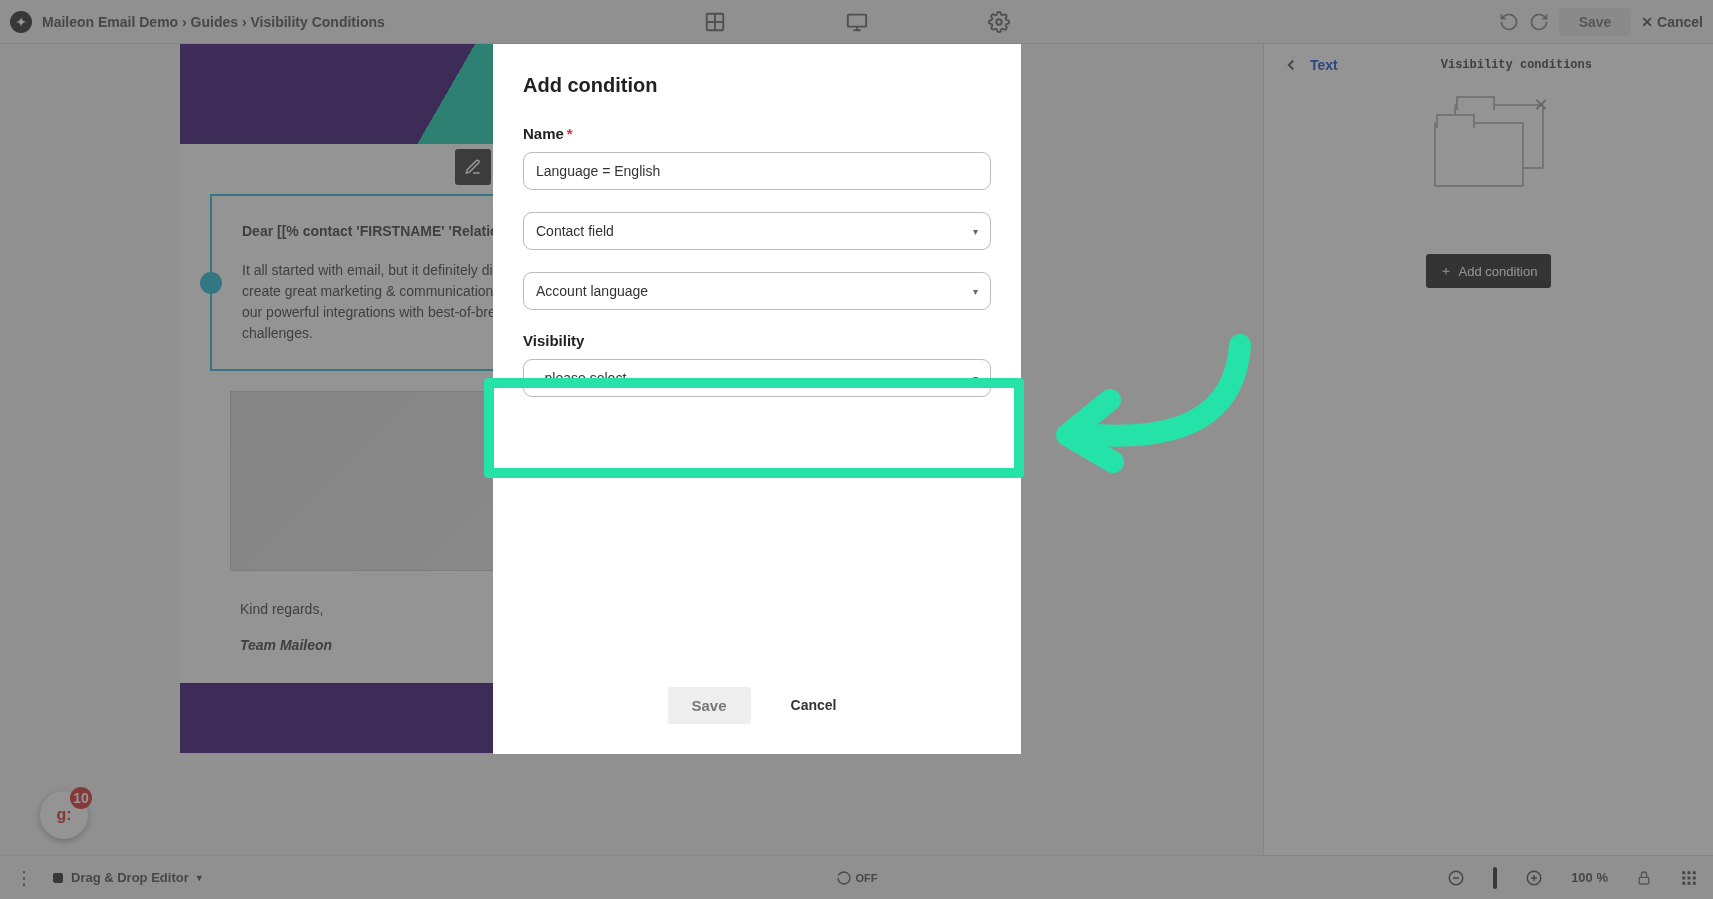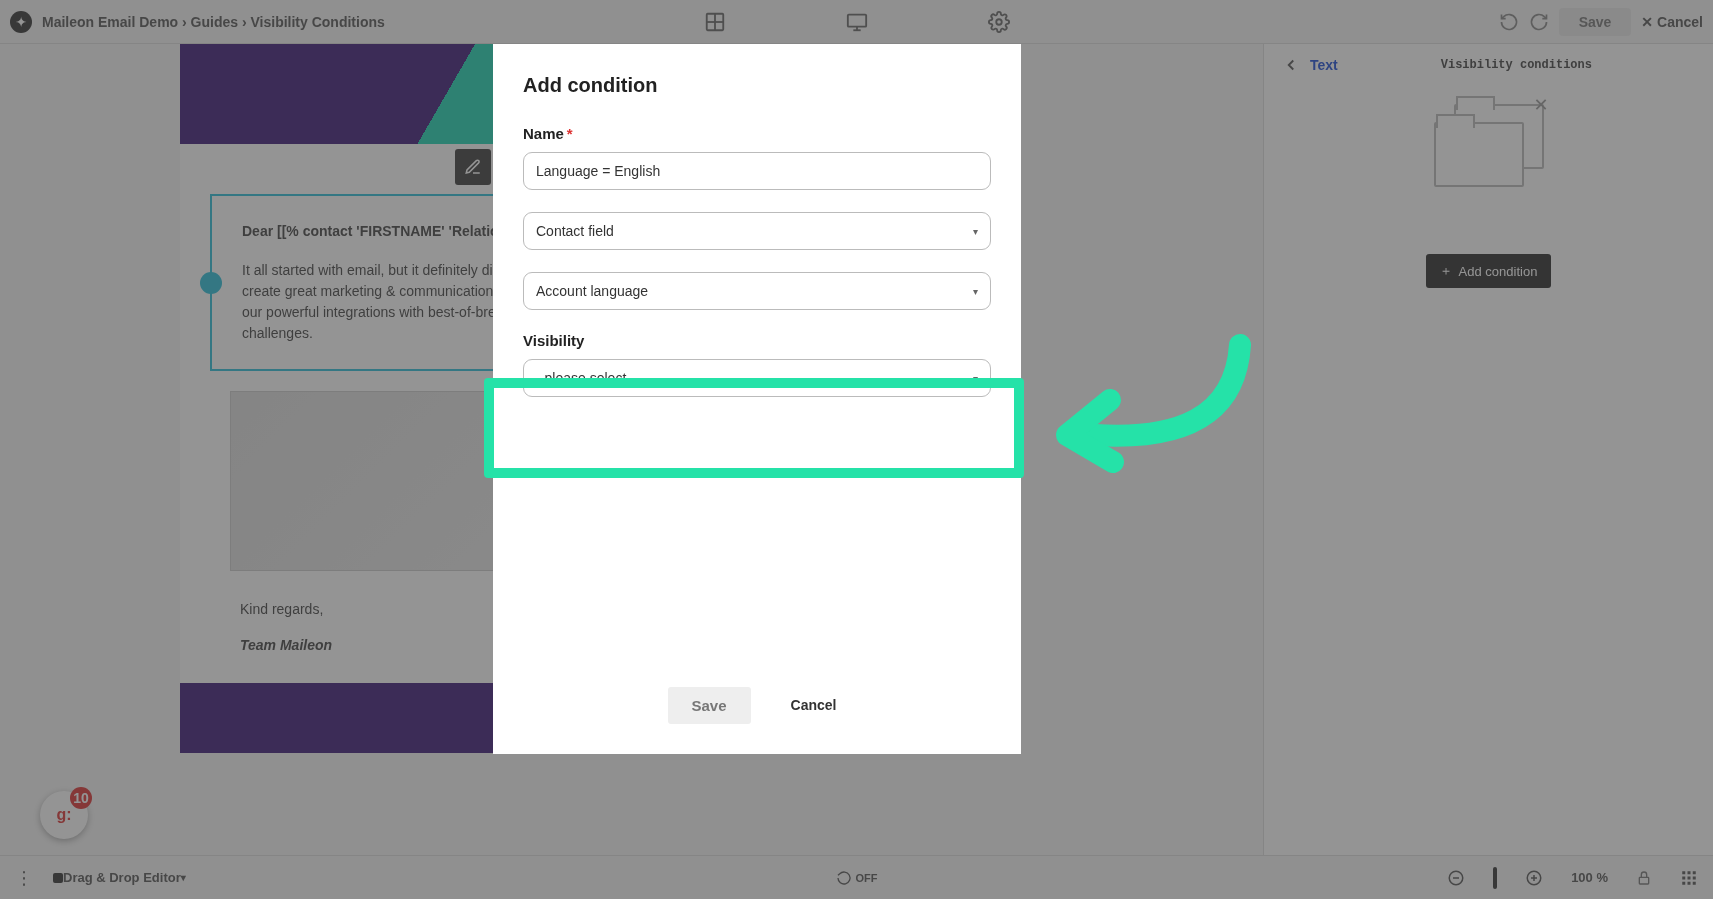--- a/index.html
+++ b/index.html
@@ -108,21 +108,21 @@
     background: #2a2a2a; color: #fff; padding: 8px 14px; border-radius: 3px;
     font-size: 13px; margin-top: 30px;
   }
 
   
   .bottom-bar {
     position: absolute; bottom: 0; left: 0; right: 0; height: 44px;
     display: flex; align-items: center; padding: 0 15px;
     border-top: 1px solid #ddd; font-size: 13px; color: #555;
   }
-  .bottom-bar .mode { display: flex; align-items: center; gap: 0; font-weight: 600; }
+  .bottom-bar .mode { display: flex; align-items: center; gap: 8px; font-weight: 600; }
   .bottom-bar .mode .dot { width: 10px; height: 10px; background: #333; border-radius: 2px; }
   .bottom-bar .center-status {
     position: absolute; left: 50%; transform: translateX(-50%);
     display: flex; align-items: center; gap: 4px; font-size: 11px; font-weight:700;
   }
   .bottom-bar .right-ctrls {
     margin-left: auto; display: flex; align-items: center; gap: 28px;
   }
   .bottom-bar .zoom-slider {
     width: 4px; height: 22px; background: #333; border-radius: 2px;

